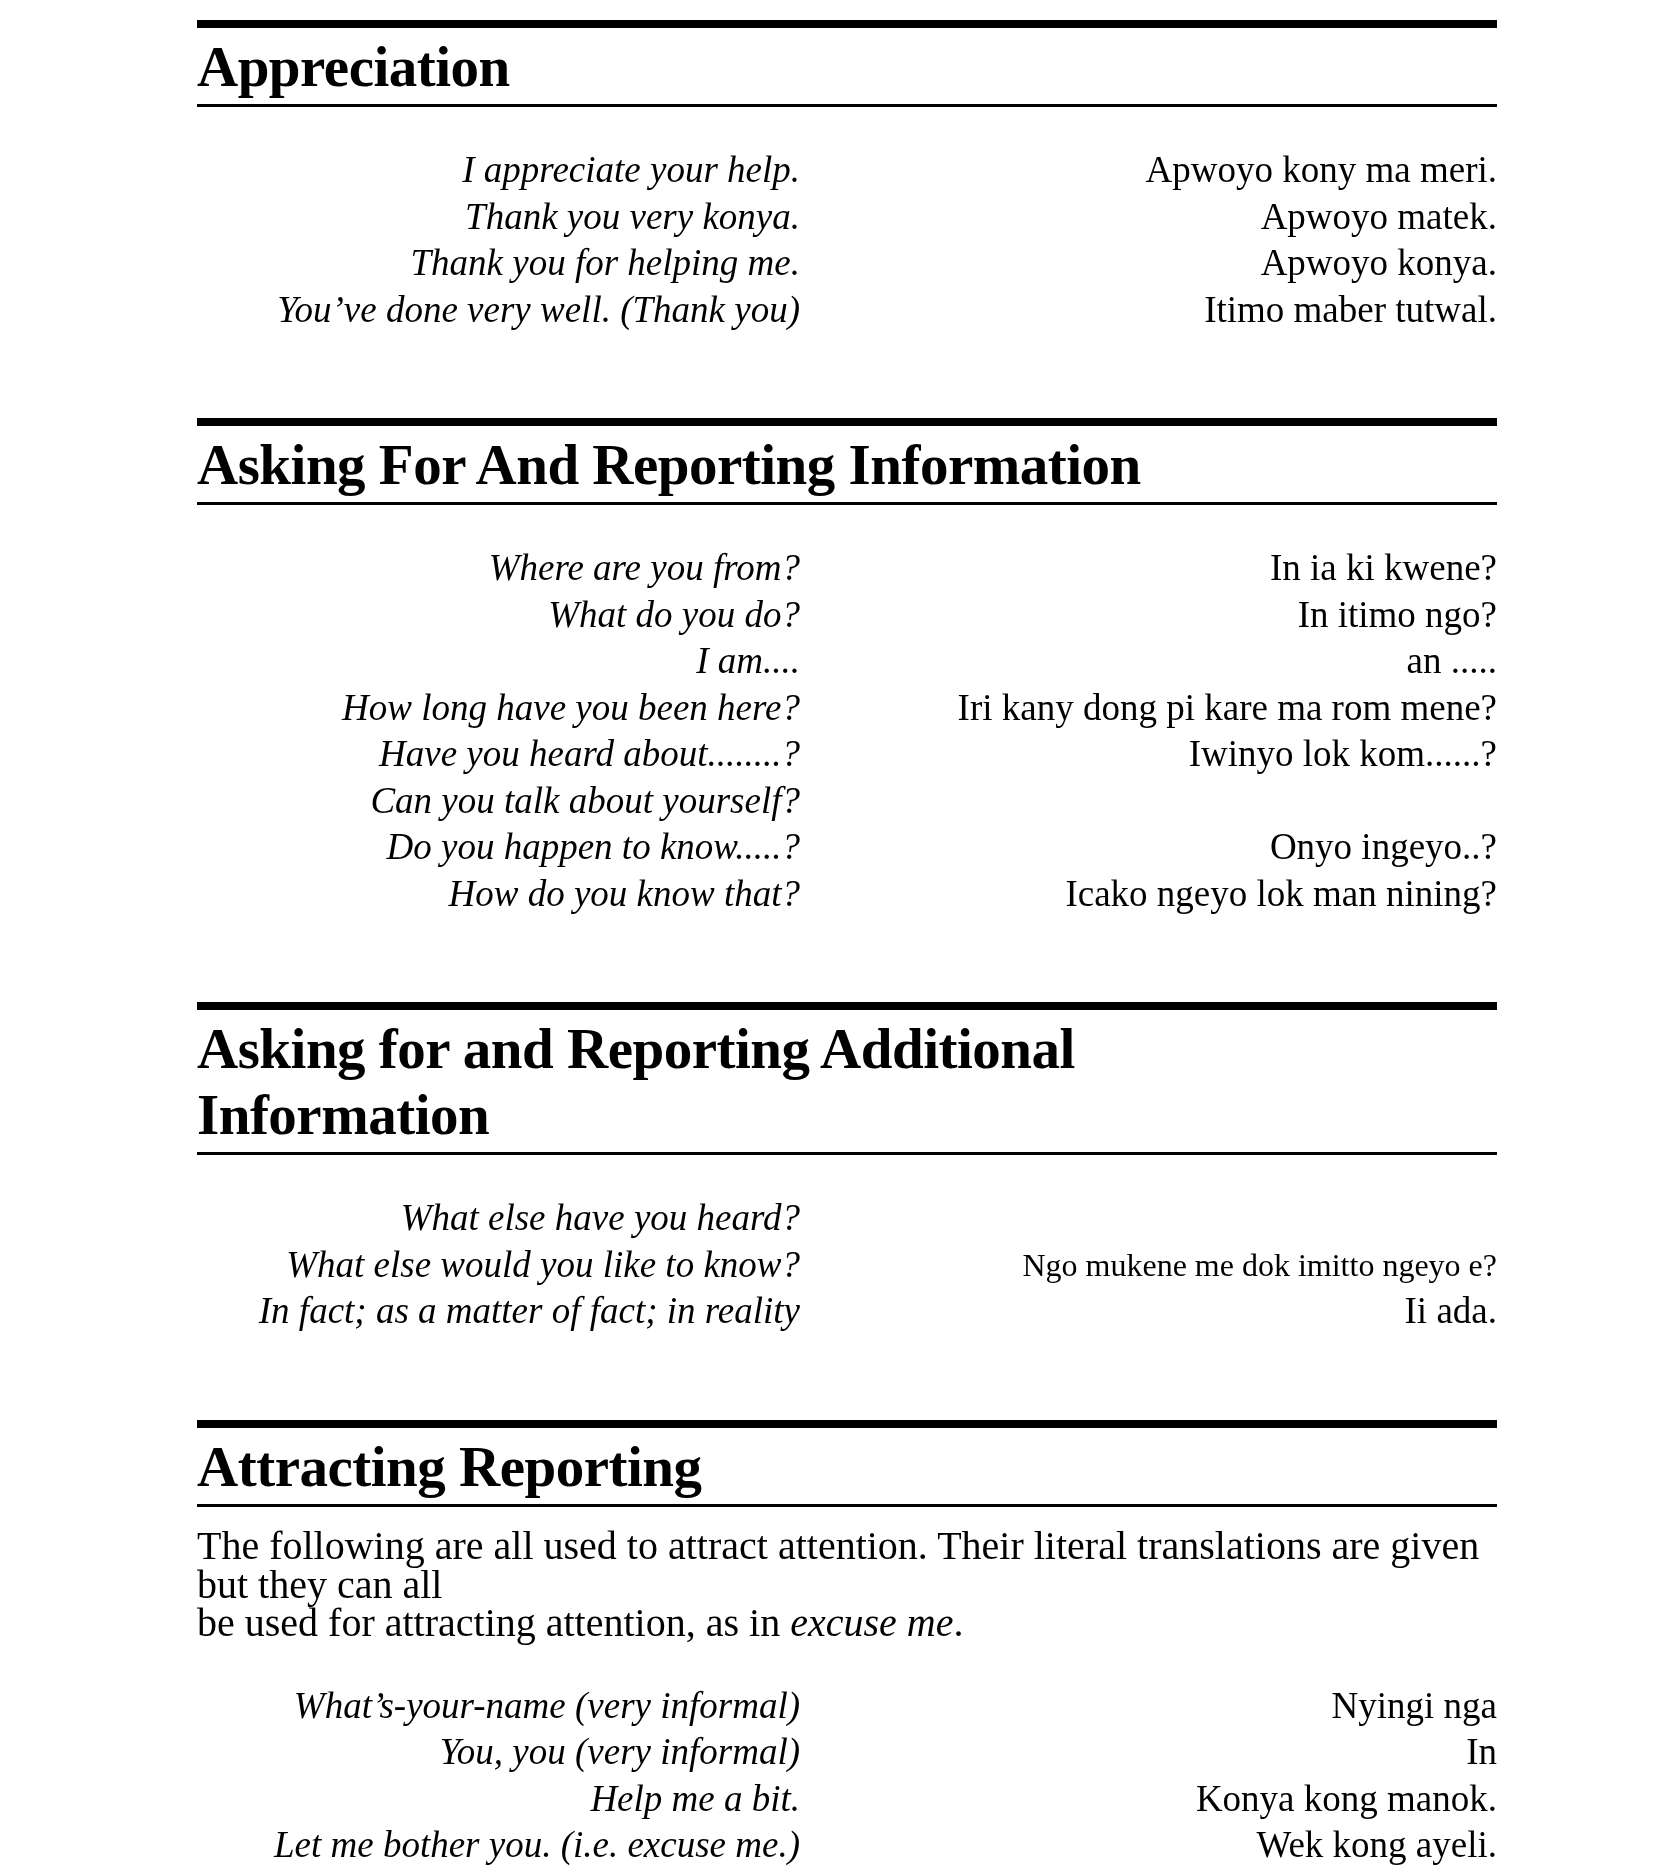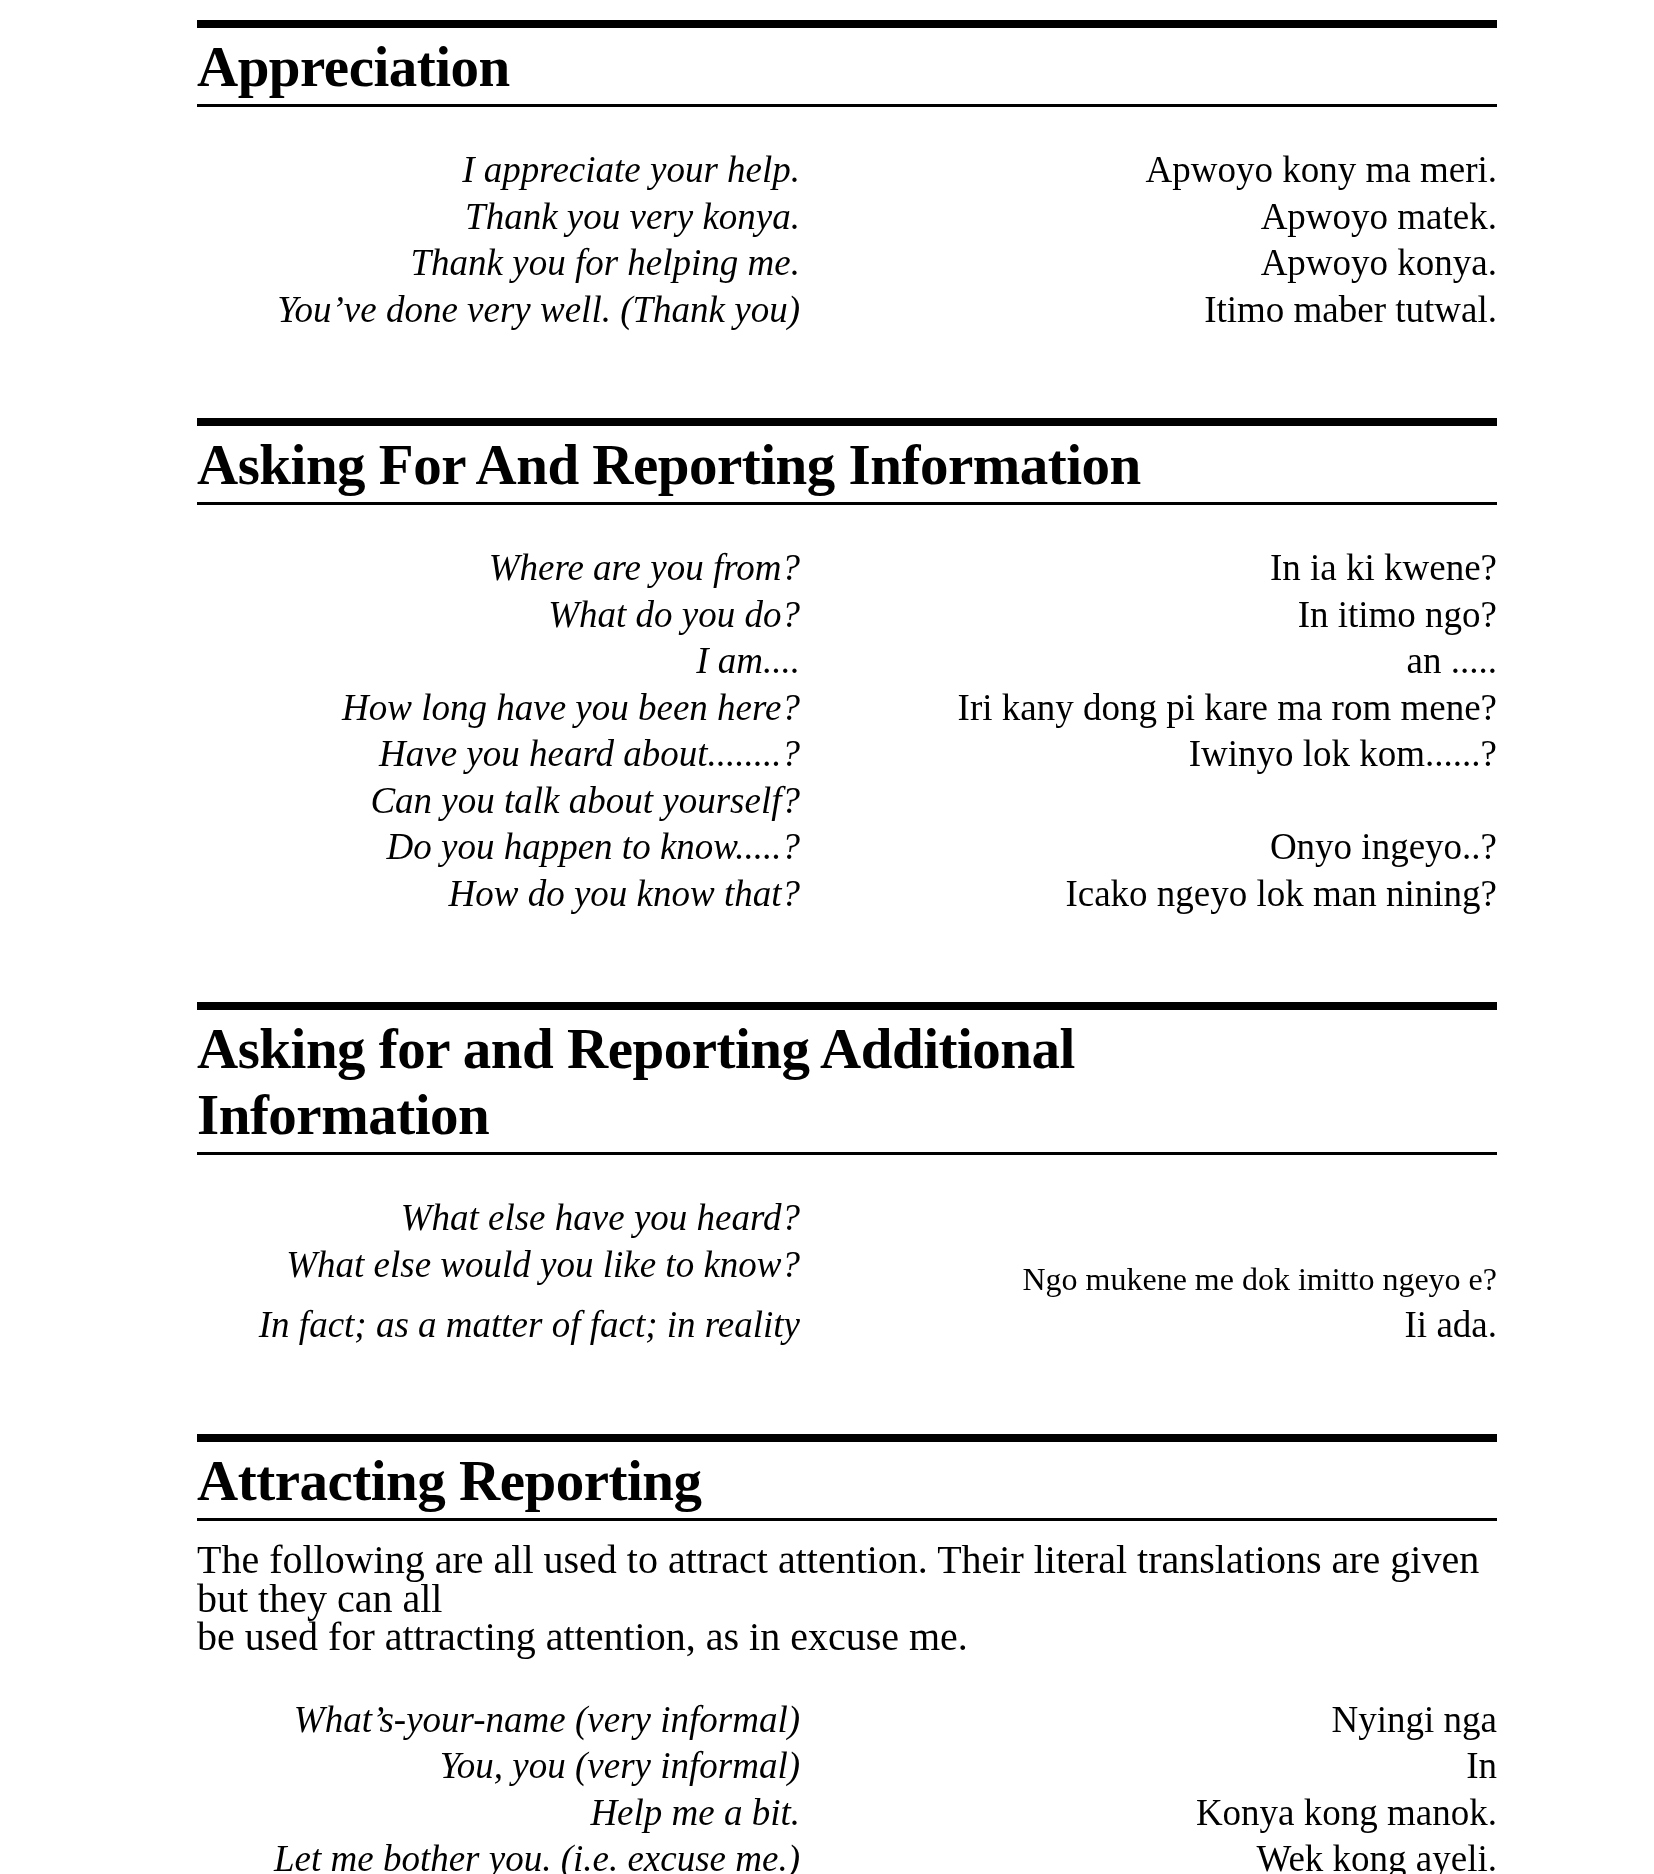--- a/index.html
+++ b/index.html
@@ -16,23 +16,23 @@
     margin:6px 0 0 0;letter-spacing:-0.5px;
   }
   .section-heading.two-line{max-width:1150px;}
   .gap-section{margin-top:85px;}
   .rows{margin-top:40px;text-align:right;}
   .rows.tight{margin-top:12px;}
   .row{display:flex;line-height:46.5px;font-size:37px;}
   .cell-en{flex:0 0 603px;font-style:italic;white-space:pre-wrap;}
   .cell-tr{flex:1 1 auto;white-space:pre-wrap;}
   .cell-tr.tr-sm{font-size:35px;}
-  .cell-tr.tr-xs{font-size:32px;margin-top:14px;}
+  .cell-tr.tr-xs{font-size:32px;}
   .intro{font-size:40px;line-height:38.5px;margin-top:20px;}
-  .intro .it{}
+  .intro .it{font-style:italic;}
 </style>
 </head>
 <body>
 
 <div class="page">
 
   <div>
     <div class="rule-thick"></div>
     <h2 class="section-heading">Appreciation</h2>
     <div class="rule-thin"></div>

